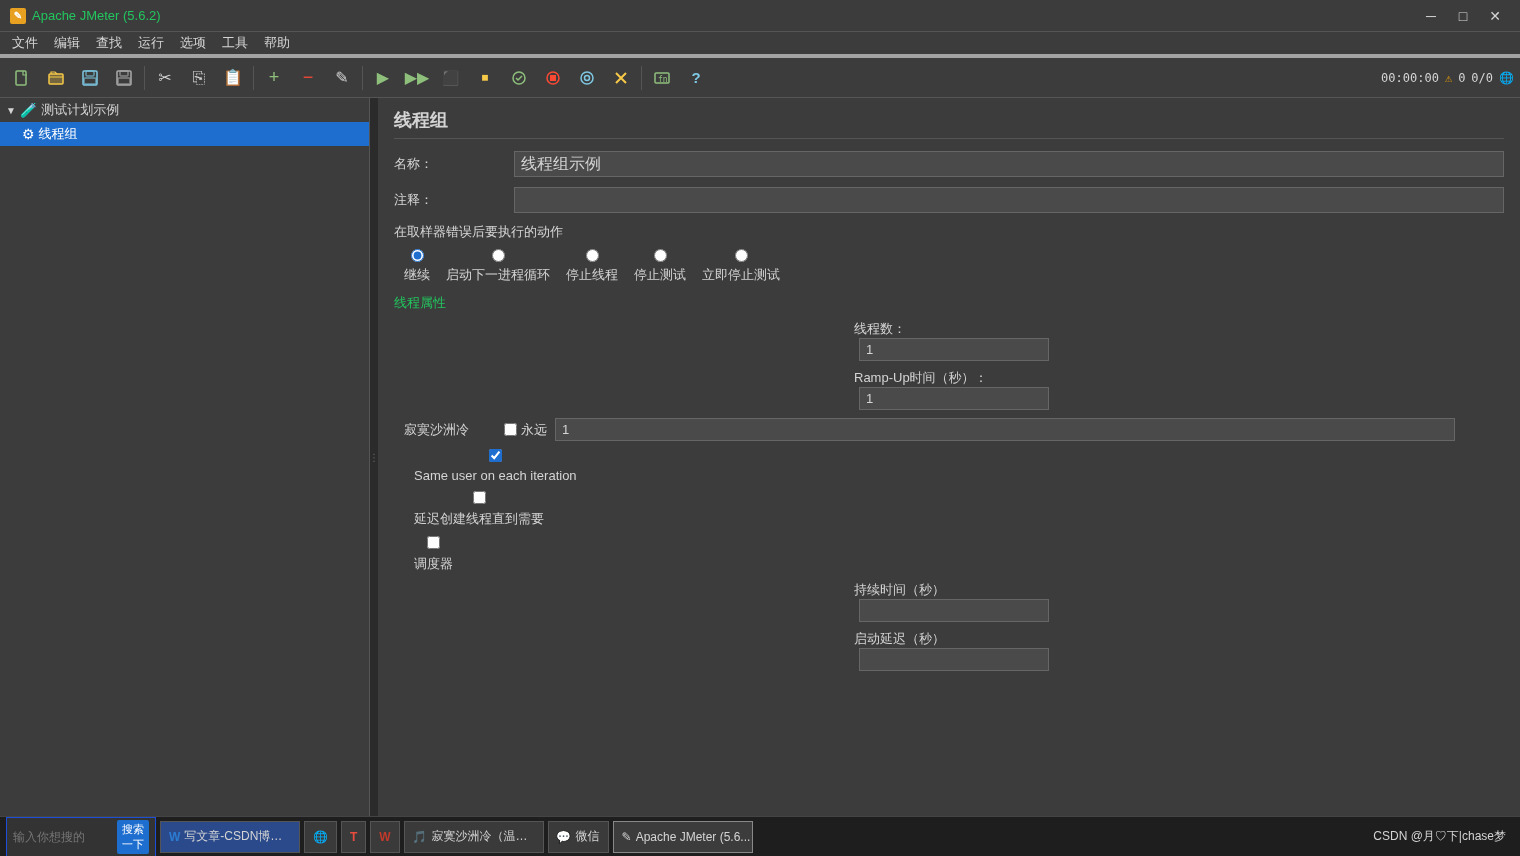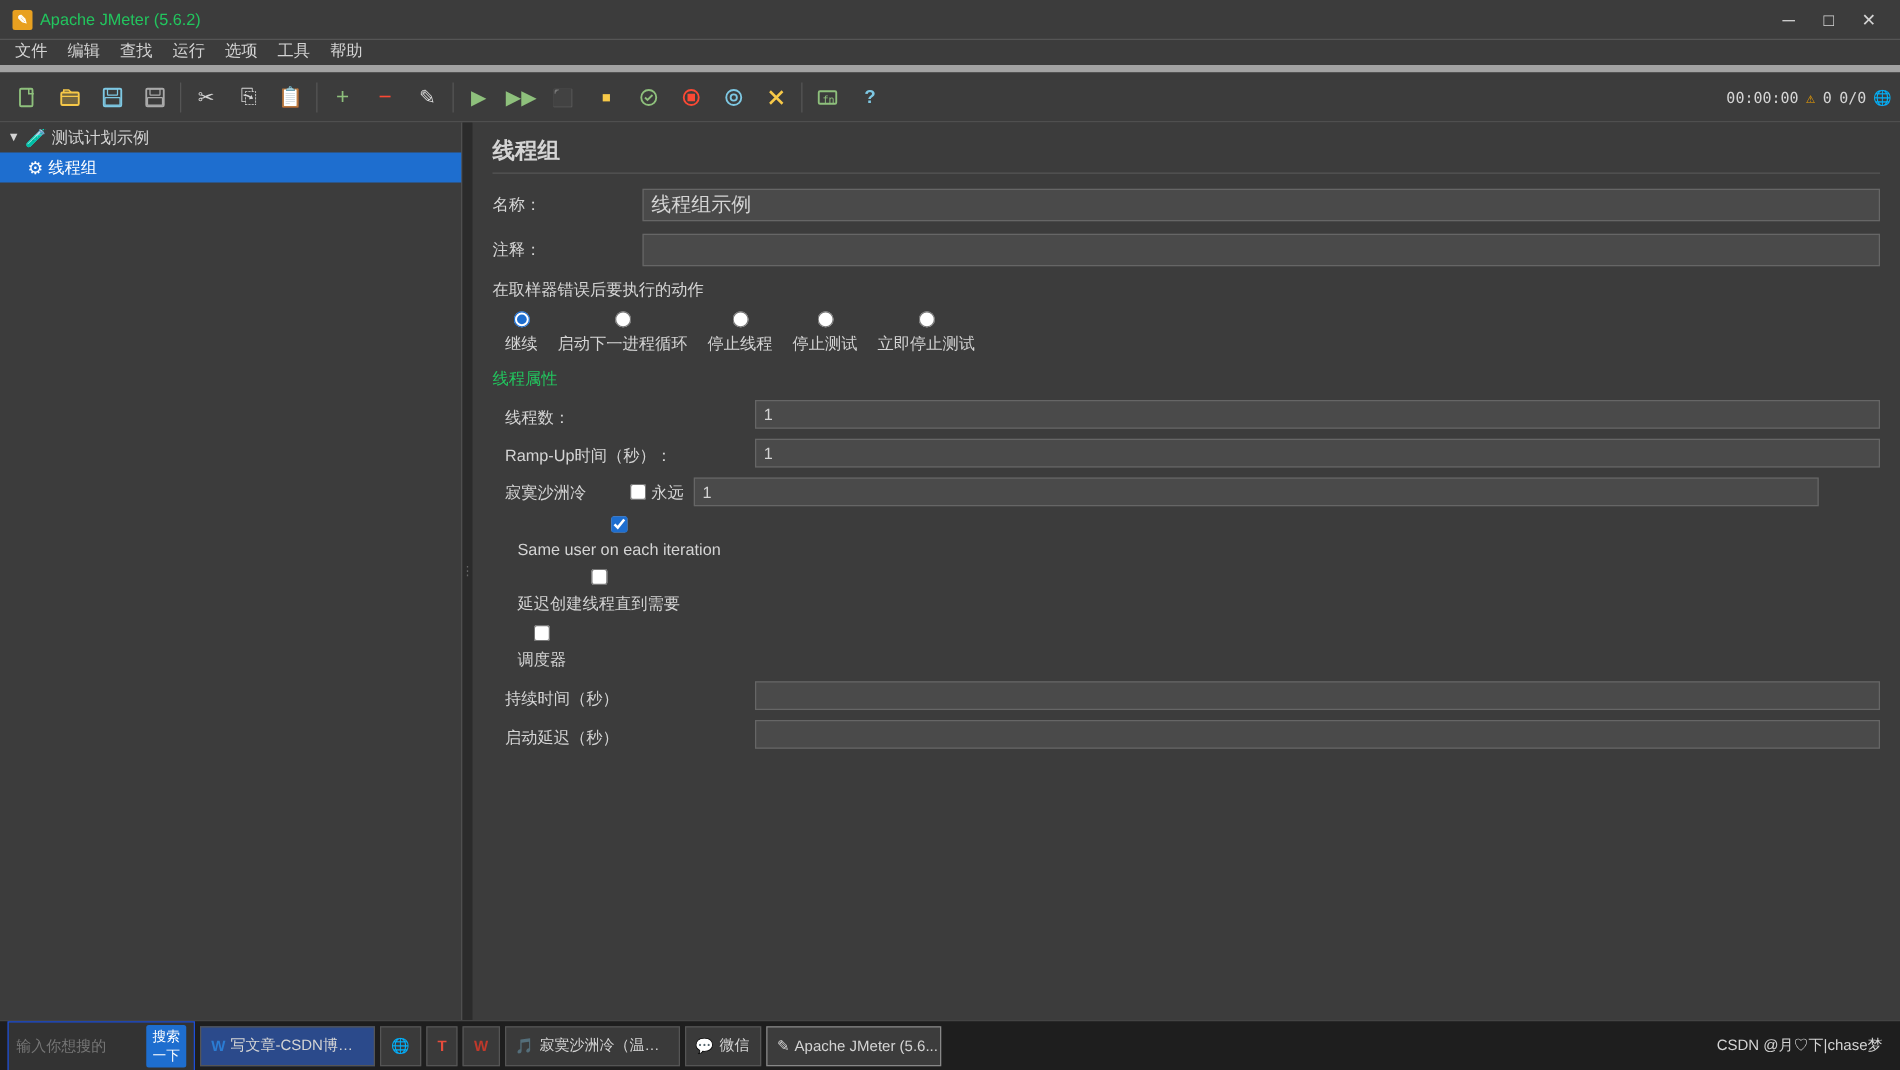--- a/index.html
+++ b/index.html
@@ -44,25 +44,25 @@
       background: transparent;
       border: none; cursor: pointer;
       color: #d4d4d4;
       font-size: 14px;
       display: flex; align-items: center; justify-content: center;
     }
 
     
     .menu-bar {
       display: flex;
-      align-items: flex-end;
+      align-items: flex-start;
       background: #3c3c3c;
       height: 26px;
       padding: 0 4px;
-      border-bottom: 6px solid #a3a3a3;
+      border-bottom: 4px solid #a3a3a3;
     }
     .menu-item {
       padding: 2px 8px;
       cursor: pointer;
       color: #d4d4d4;
       font-size: 13px;
       border-radius: 2px;
     }
 
     
@@ -192,22 +192,23 @@
       margin: 8px 0;
       font-size: 13px;
     }
 
     .thread-props {
       margin-left: 10px;
     }
 
     .prop-row {
       display: flex;
-      align-items: flex-end;
+      align-items: center;
       margin-bottom: 8px;
+      flex-direction: column;
     }
     .prop-label {
       width: 200px;
       color: #d4d4d4;
     }
     .prop-input {
       flex: 1;
       background: #4a4a4a;
       border: 1px solid #666;
       color: #d4d4d4;

